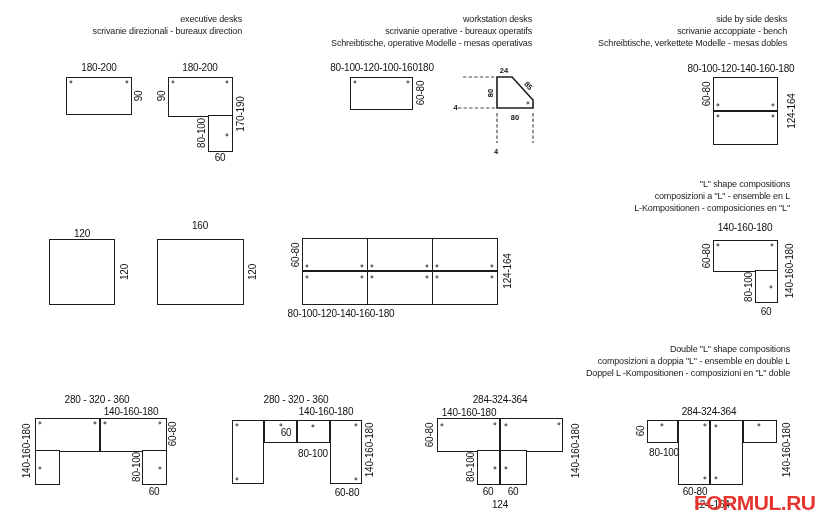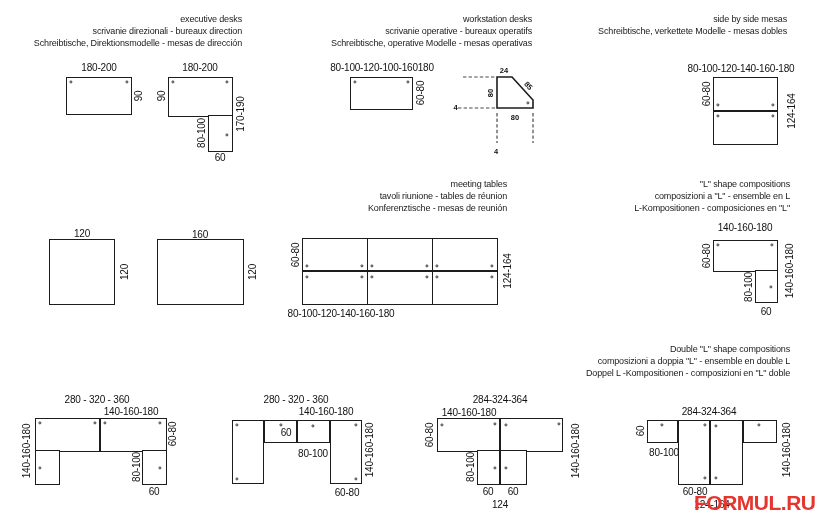--- a/index.html
+++ b/index.html
@@ -24,35 +24,30 @@
   .watermark{position:absolute;font-size:21px;font-weight:bold;letter-spacing:-0.5px;color:#e5352e;}
 </style>
 </head>
 <body>
 
 <div class="page">
 
   <div class="hdr" style="right:584px;top:13px;">
     <div class="l1">executive desks</div>
     <div class="l2">scrivanie direzionali - bureaux direction</div>
-    <div class="l3">Schreibtische, Direktionsmodelle - mesas de dirección</div>
   </div>
   <div class="hdr" style="right:294px;top:13px;">
     <div class="l1">workstation desks</div>
     <div class="l2">scrivanie operative - bureaux operatifs</div>
     <div class="l3">Schreibtische, operative Modelle - mesas operativas</div>
   </div>
   <div class="hdr" style="right:39px;top:13px;">
-    <div class="l1">side by side mesas</div>
+    <div class="l1">side by side desks</div>
+    <div class="l2">scrivanie accoppiate - bench</div>
     <div class="l3">Schreibtische, verkettete Modelle - mesas dobles</div>
-  </div>
-  <div class="hdr" style="right:319px;top:178px;">
-    <div class="l1">meeting tables</div>
-    <div class="l2">tavoli riunione - tables de réunion</div>
-    <div class="l3">Konferenztische - mesas de reunión</div>
   </div>
   <div class="hdr" style="right:36px;top:178px;">
     <div class="l1">"L" shape compositions</div>
     <div class="l2">composizioni a "L" - ensemble en L</div>
     <div class="l3">L-Kompositionen - composiciones en "L"</div>
   </div>
   <div class="hdr" style="right:36px;top:343px;">
     <div class="l1">Double "L" shape compositions</div>
     <div class="l2">composizioni a doppia "L" - ensemble en double L</div>
     <div class="l3">Doppel L -Kompositionen - composizioni en "L" doble</div>
@@ -114,21 +109,21 @@
     <i class="dot" style="left:773px;top:116px;"></i>
   </div>
 
   <div>
     <div class="box" style="left:49px;top:239px;width:66px;height:66px;"></div>
     <div class="dim" style="left:82px;top:233px;">120</div>
     <div class="dim v" style="left:124px;top:272px;">120</div>
   </div>
   <div>
     <div class="box" style="left:157px;top:239px;width:87px;height:66px;"></div>
-    <div class="dim" style="left:200px;top:234px;">160</div>
+    <div class="dim" style="left:200px;top:225px;">160</div>
     <div class="dim v" style="left:252px;top:272px;">120</div>
   </div>
 
   <div>
     <div class="box" style="left:302px;top:238px;width:196px;height:67px;"></div>
     <div class="dvv" style="left:366.5px;top:238px;height:67px;"></div>
     <div class="dvv" style="left:431.5px;top:238px;height:67px;"></div>
     <div class="dvh" style="left:302px;top:270px;width:196px;"></div>
     <div class="dim v" style="left:295px;top:255px;">60-80</div>
     <div class="dim v" style="left:507px;top:271px;">124-164</div>

